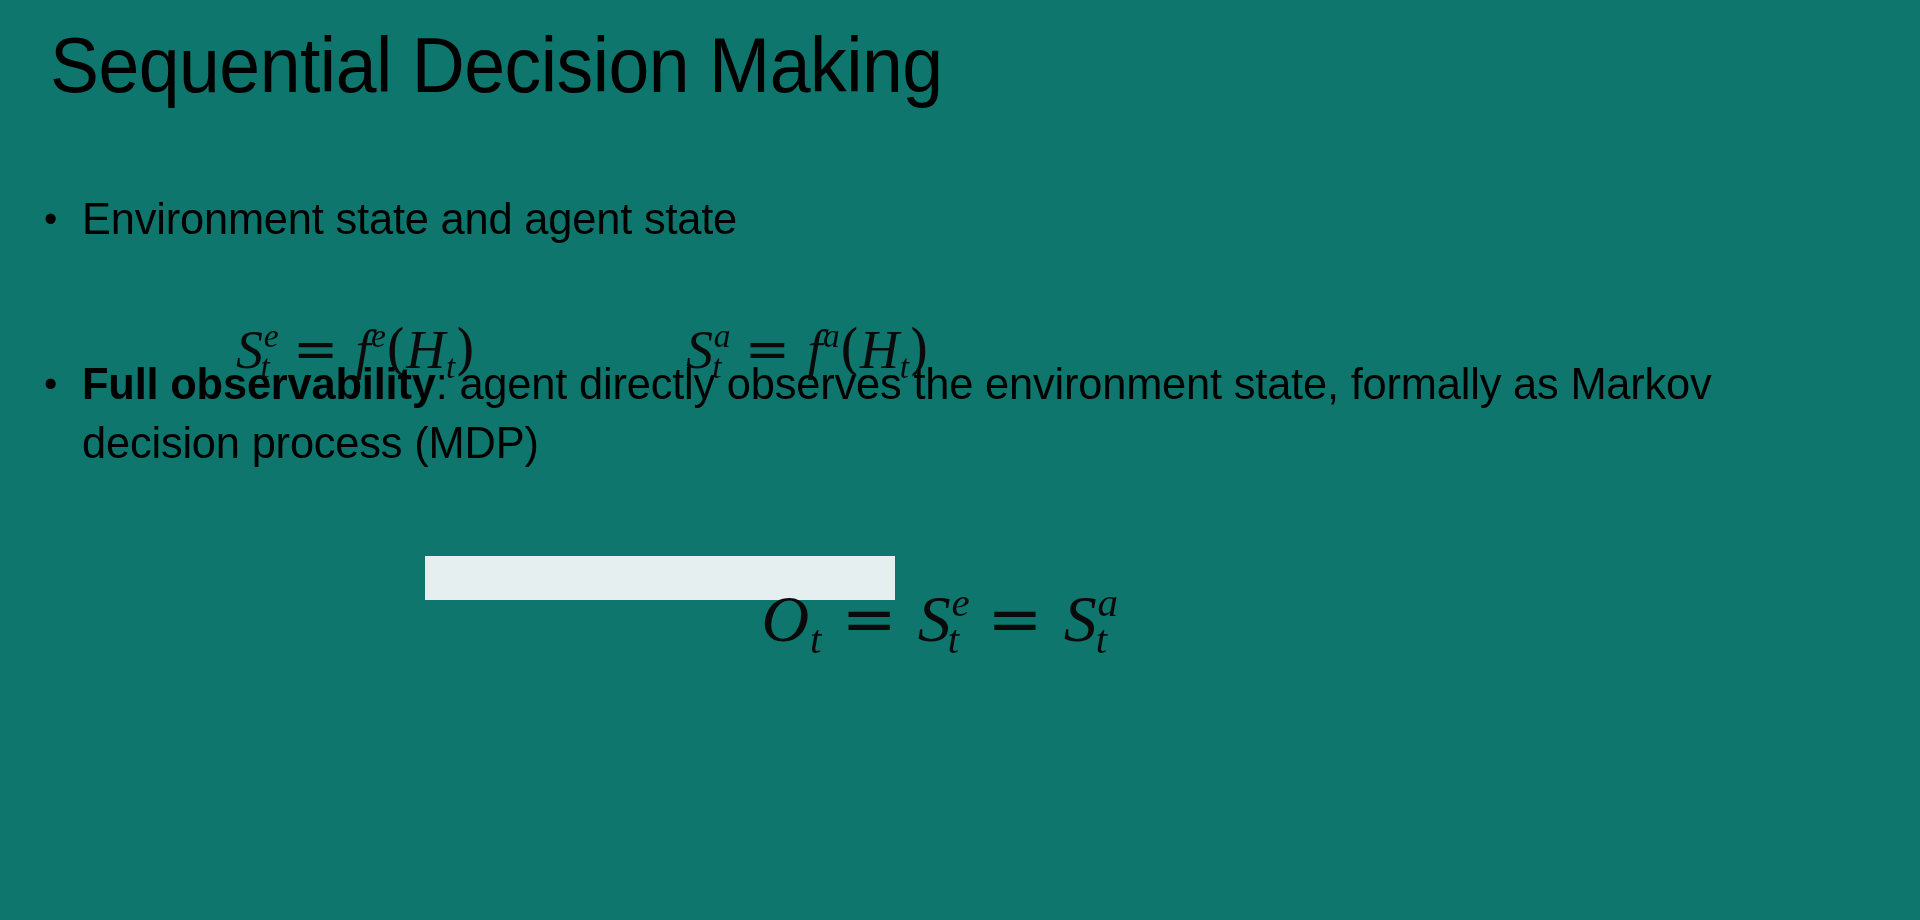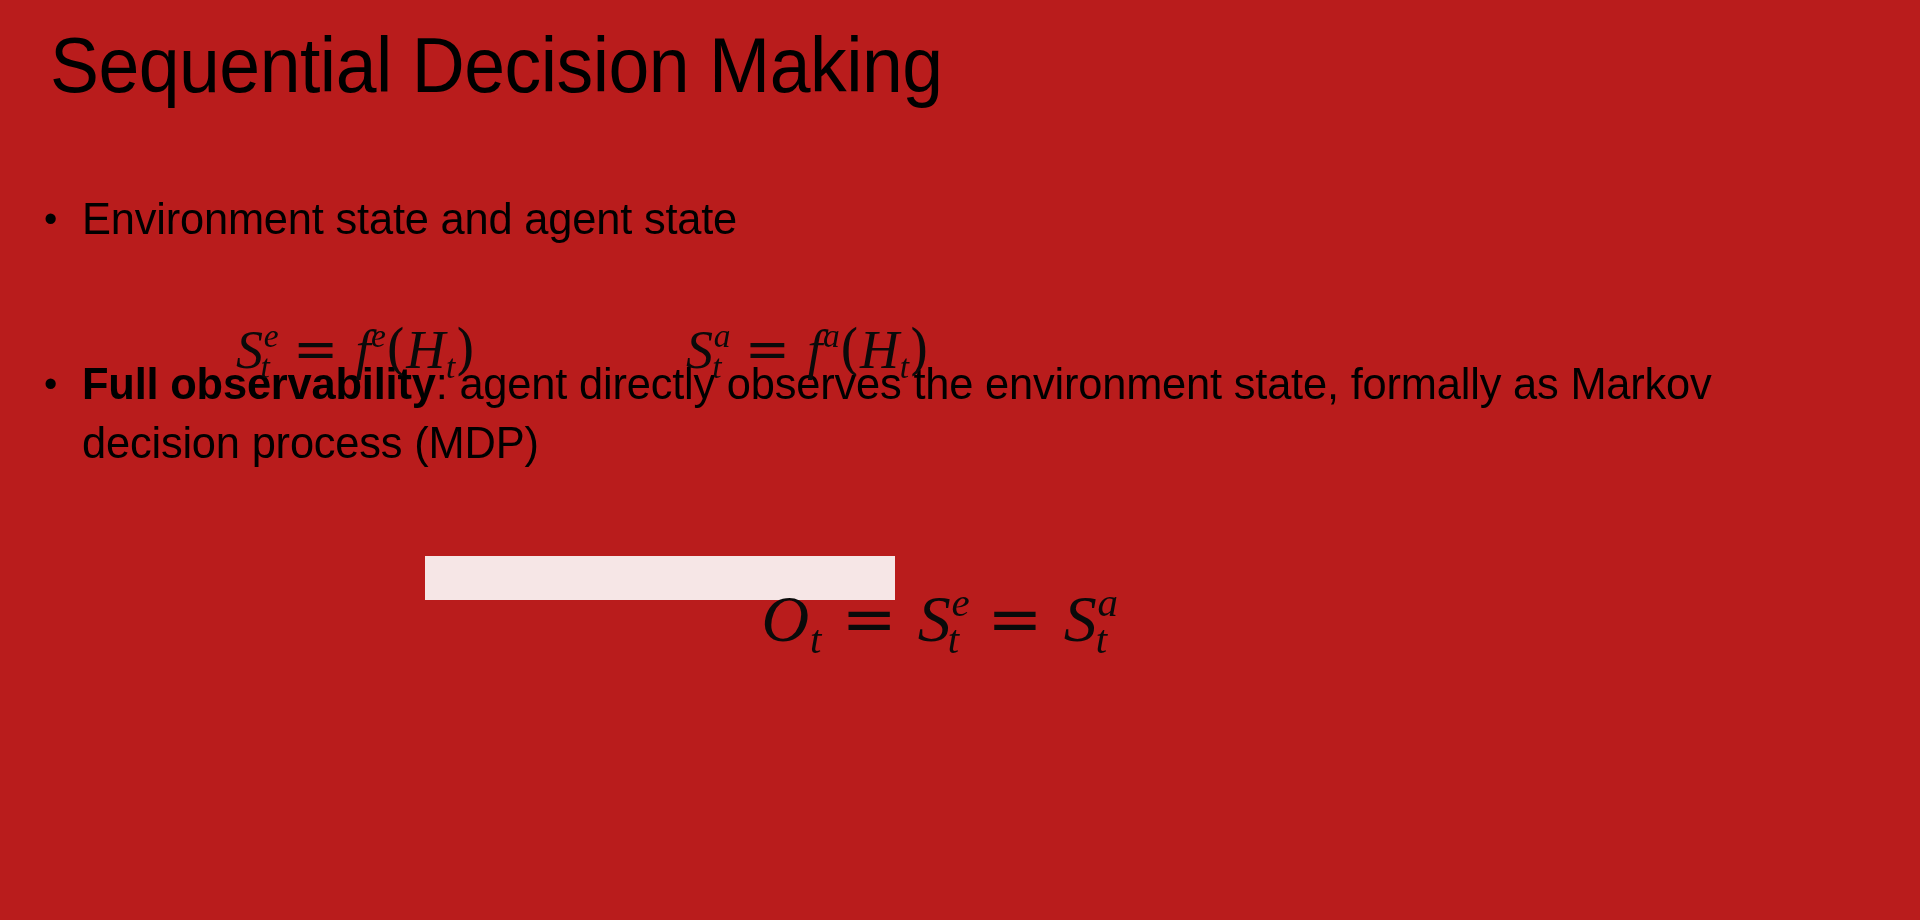--- a/index.html
+++ b/index.html
@@ -12,21 +12,21 @@
     height: 920px;
     overflow: hidden;
     font-family: "Liberation Sans", "DejaVu Sans", sans-serif;
     color: #000000;
     position: relative;
   }
 
   .slide {
     position: absolute;
     inset: 0;
-    background: #b91c1c;
+    background: #0f766e;
   }
 
   
   .slide-title {
     position: absolute;
     left: 50px;
     top: 22px;
     font-size: 78px;
     line-height: 1.12;
     font-weight: 300;

